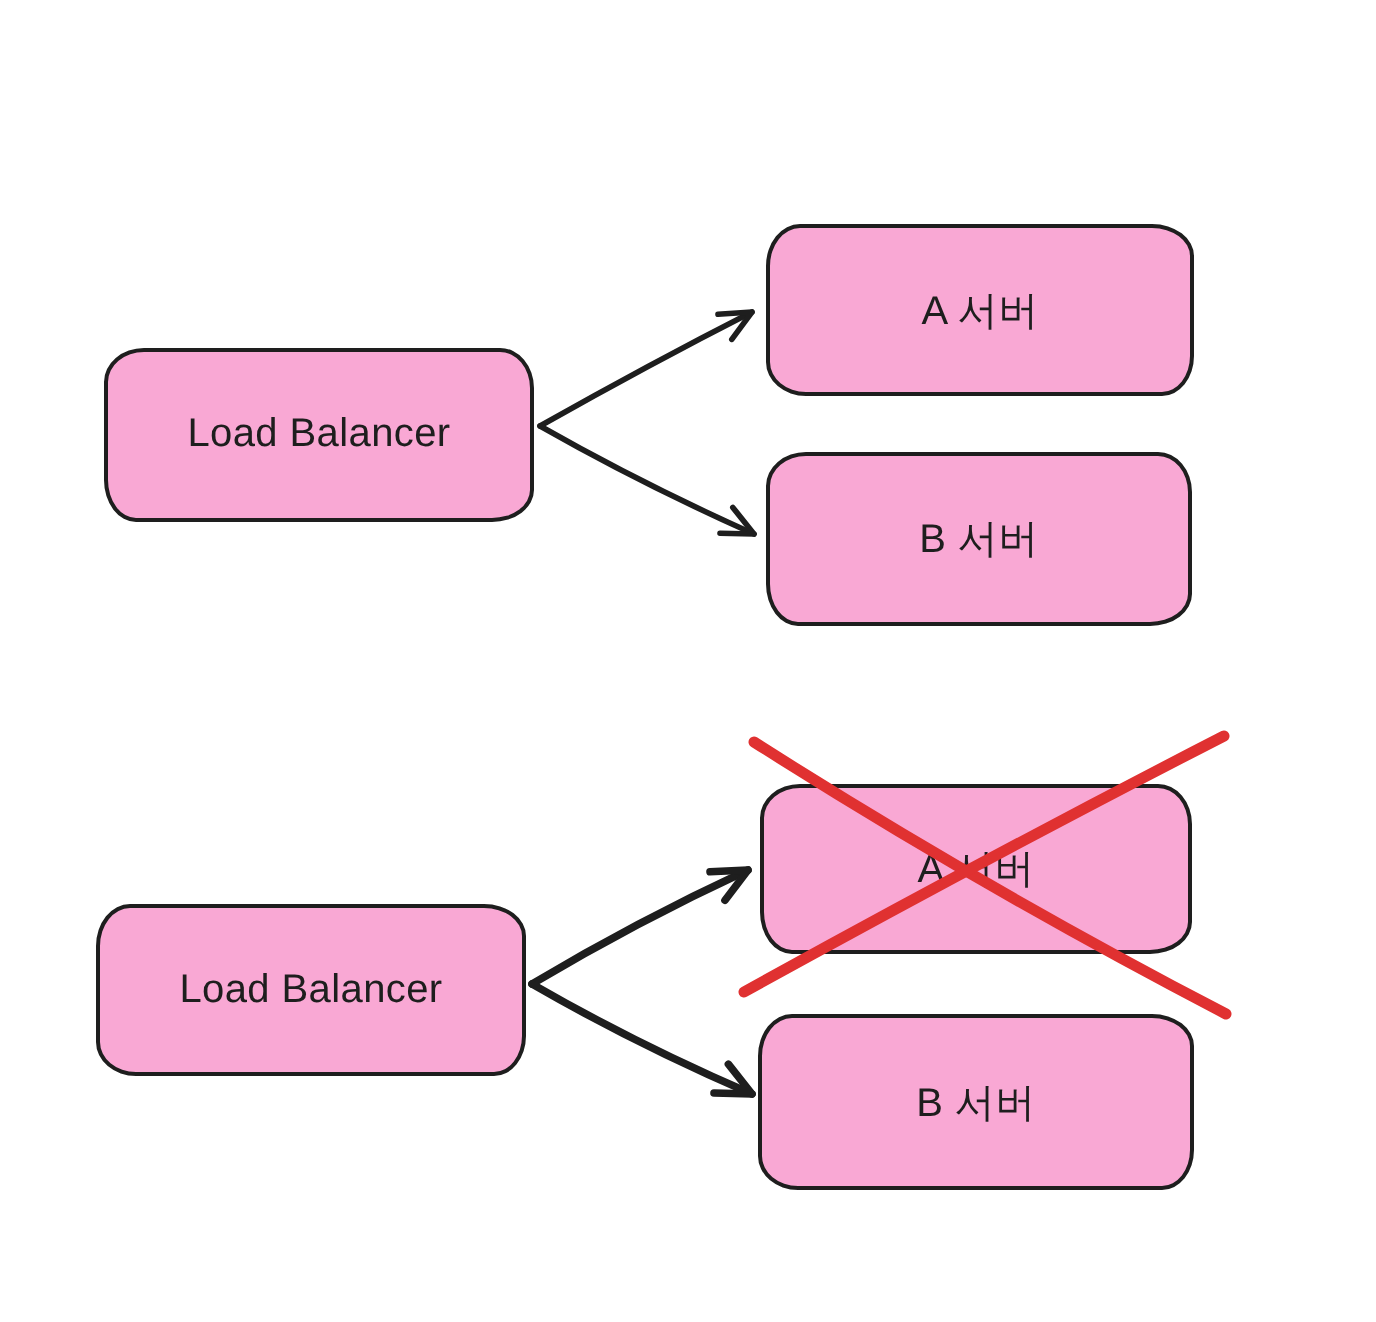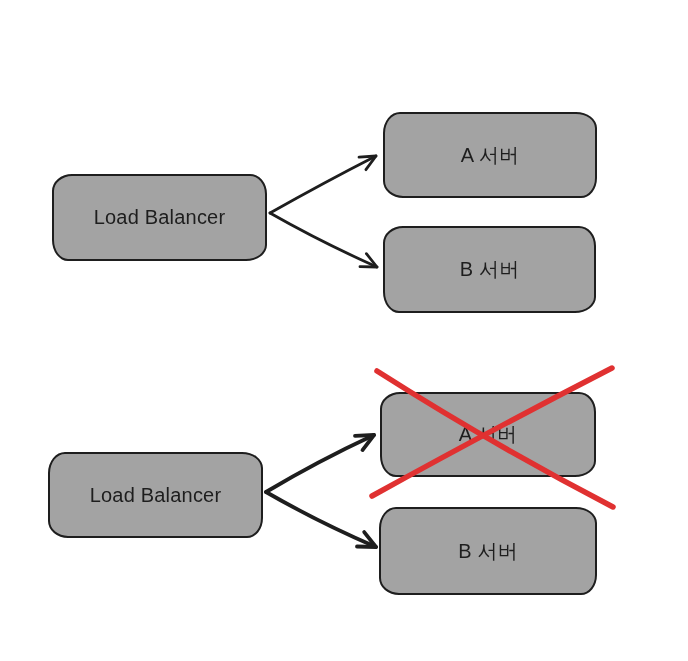--- a/index.html
+++ b/index.html
@@ -20,21 +20,21 @@
     left: 0;
     top: 0;
     width: 688px;
     height: 661px;
     pointer-events: none;
   }
   .node {
     position: absolute;
     box-sizing: border-box;
     border: 2.5px solid #1e1e1e;
-    background: #a3a3a3;
+    background: #f9a8d4;
     display: flex;
     align-items: center;
     justify-content: center;
   }
   
   .node.r1 { border-radius: 20px 17px 21px 16px / 17px 20px 16px 21px; }
   .node.r2 { border-radius: 17px 21px 16px 20px / 21px 16px 20px 17px; }
   .node-label {
     color: #1e1e1e;
     font-size: 20px;

